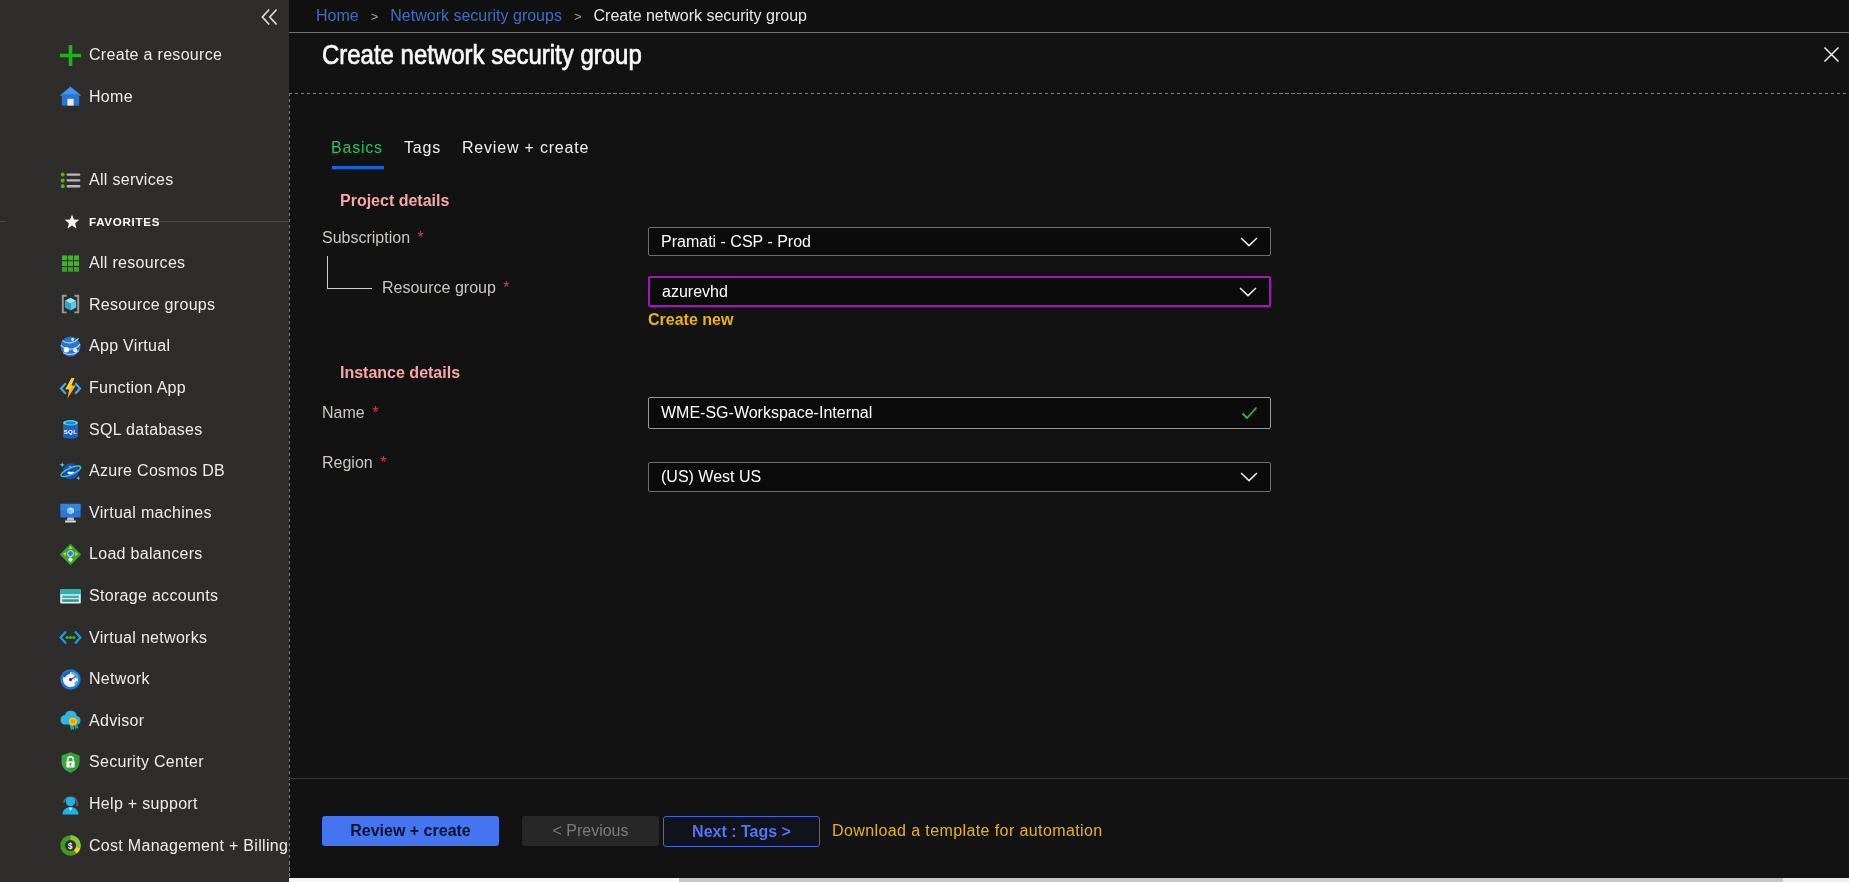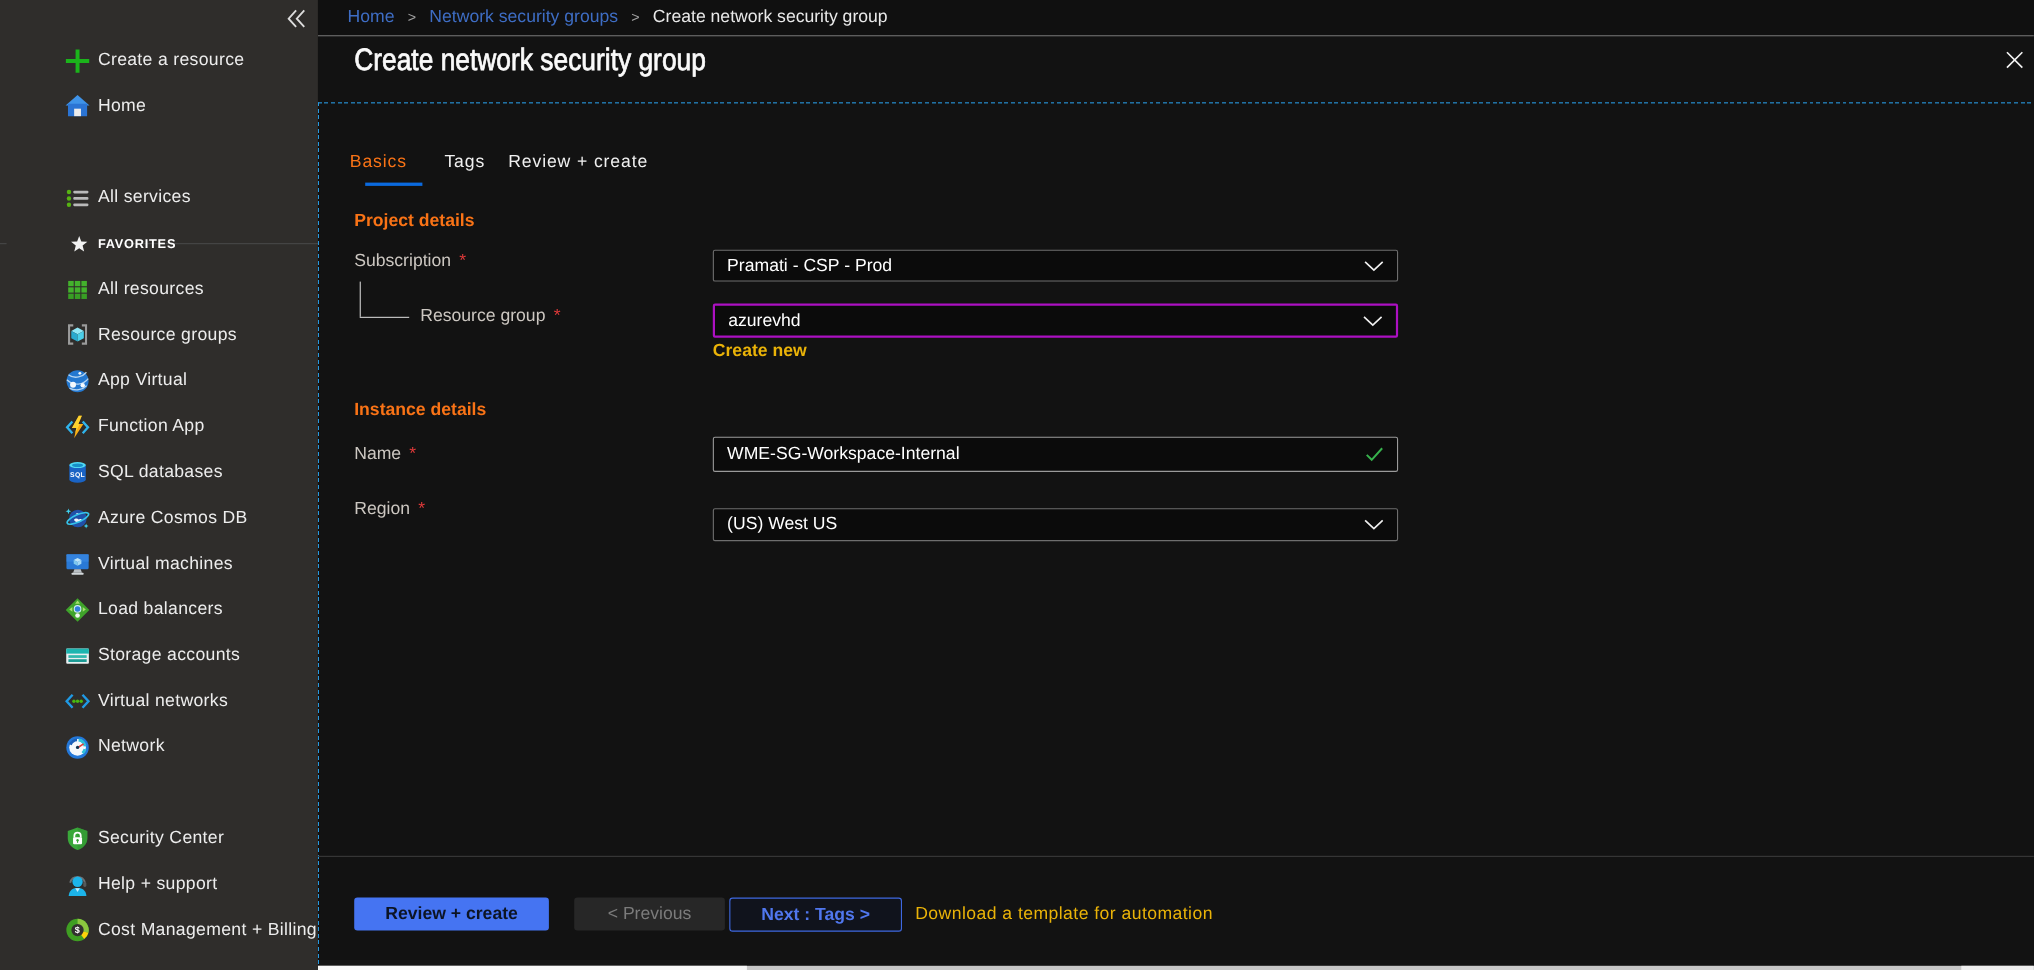--- a/index.html
+++ b/index.html
@@ -13,25 +13,25 @@
 #main { position:absolute; left:289px; top:0; width:1658px; height:882px; background:#121212; }
 #crumb { position:absolute; left:0; top:0; width:1560px; height:33px; background:#101010; border-bottom:1px solid #717171; font-size:16px; line-height:32px; padding-left:27px; }
 #crumb a { color:#3e6dc4; text-decoration:none; }
 #crumb .sep { color:#a0a0a0; padding:0 12px; font-size:13px; }
 #crumb .cur { color:#e9e9e9; }
 #title { position:absolute; left:33px; top:39px; font-size:28px; line-height:32px; font-weight:normal; -webkit-text-stroke:.7px #fafafa; color:#fafafa; transform:scaleX(.856); transform-origin:left; white-space:nowrap; }
 #closex { position:absolute; left:1534px; top:46px; }
 .dashtop { position:absolute; left:0; top:93px; width:1560px; height:1px; background:repeating-linear-gradient(90deg,#2798e0 0 3.5px,transparent 3.5px 6px); }
 .dashleft { position:absolute; left:0; top:93px; width:1px; height:785px; background:repeating-linear-gradient(180deg,#2798e0 0 3.5px,transparent 3.5px 6px); }
 .tab { position:absolute; top:138px; font-size:16px; line-height:19px; letter-spacing:.8px; color:#f0f0f0; }
-#tb1 { left:29px; color:#f97316; }
+#tb1 { left:42px; color:#22c55e; }
 #tb2 { left:115px; }
 #tb3 { left:173px; }
 #tabline { position:absolute; left:43px; top:166px; width:52px; height:3px; background:#0b6ade; }
-.h2 { position:absolute; left:33px; font-size:16px; line-height:19px; font-weight:bold; color:#f97316; }
+.h2 { position:absolute; left:51px; font-size:16px; line-height:19px; font-weight:bold; color:#fca5a5; }
 .lbl { position:absolute; font-size:16px; line-height:19px; color:#ccc7c1;text-align:center; }
 .lbl .req { color:#e23a3a; padding-left:3px; }
 .field { position:absolute; left:359px; width:623px; background:#0b0b0b; border:1px solid #6e6e6e; border-radius:2px; color:#fff; font-size:16px; display:flex; align-items:center; padding:0 12px; }
 .chev { position:absolute; right:12px; }
 .conn { position:absolute; background:#cfcfcf; }
 .link { color:#eab308; font-size:16px; text-decoration:none; }
 #footsep { position:absolute; left:0; top:778px; width:1560px; height:1px; background:#3a3a3a; }
 .btn { position:absolute; top:816px; height:30px; border-radius:3px; font-size:16px; display:flex; align-items:center; justify-content:center; }
 #btn1 { left:33px; width:177px; background:#4574f2; color:#0c1424; font-weight:bold; }
 #btn2 { left:233px; width:137px; background:#272727; color:#7b7b7b; }
@@ -285,20 +285,32 @@
 <circle cx="11.5" cy="11.5" r="7.6" fill="#f4f8fb"></circle>
 <path d="M5 9 A7 7 0 0 1 11 4.6" stroke="#1b5fb8" stroke-width="2.6" fill="none"></path>
 <path d="M12.5 4.7 A7 7 0 0 1 18.3 10.5" stroke="#30c0d8" stroke-width="2.6" fill="none"></path>
 <path d="M18.2 13 A7 7 0 0 1 16 16.6" stroke="#30c0d8" stroke-width="2.6" fill="none"></path>
 <path d="M11.5 11.8 L17 8.2" stroke="#e33e38" stroke-width="1.5"></path>
 <circle cx="11.5" cy="11.5" r="1.5" fill="#13344f"></circle>
 </svg>
         </span>
         <span>Network</span>
       </div>
+<div class="mi" style="top:708.8px">
+        <span class="ic">
+          <svg width="23" height="23" viewBox="0 0 23 23">
+<path d="M5.2 15.6 A4.9 4.9 0 0 1 5.9 6.0 A6.2 6.2 0 0 1 17.9 7.0 A4.4 4.4 0 0 1 17.6 15.7 Z" fill="#29b6e8"></path>
+<path d="M10.8 15.5 l1.2 5.8 1.5 -1.4 1.9 .9 -1.2 -5.6 Z" fill="#12b5c8"></path>
+<path d="M14.8 15.2 l1.6 5.2 1.3 -1.5 1.9 .6 -1.7 -5 Z" fill="#0fa3bc"></path>
+<circle cx="14" cy="12.4" r="4" fill="#ffc20f"></circle>
+<circle cx="14" cy="12.4" r="2.2" fill="#e8a200"></circle>
+</svg>
+        </span>
+        <span>Advisor</span>
+      </div>
 <div class="mi" style="top:750.4px">
         <span class="ic">
           <svg width="23" height="23" viewBox="0 0 23 23">
 <path d="M11.5 1.2 L20.4 4.4 V10.8 C20.4 16.4 16.5 19.8 11.5 21.8 C6.5 19.8 2.6 16.4 2.6 10.8 V4.4 Z" fill="#3aa83a"></path>
 <path d="M11.5 1.2 L20.4 4.4 V10.8 C20.4 16.4 16.5 19.8 11.5 21.8 Z" fill="#2f9230" opacity=".55"></path>
 <path d="M8.6 10.4 V8.8 a2.9 2.9 0 0 1 5.8 0 v1.6" stroke="#fff" stroke-width="1.6" fill="none"></path>
 <rect x="7.4" y="10.2" width="8.2" height="6.4" rx="1" fill="#fff"></rect>
 <circle cx="11.5" cy="12.8" r="1.1" fill="#3aa83a"></circle>
             <rect x="11" y="13" width="1" height="2.2" fill="#3aa83a"></rect>
 </svg>

